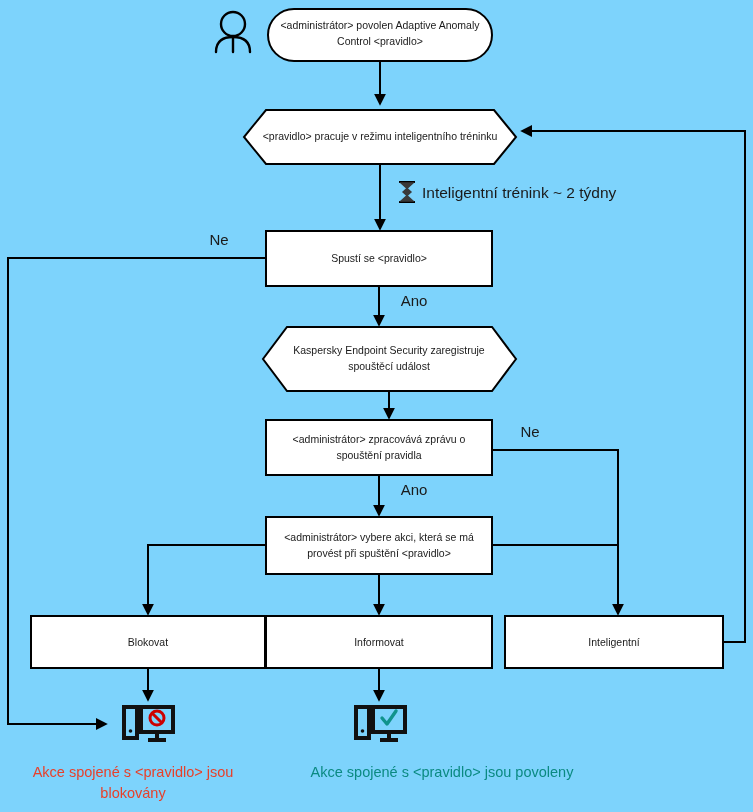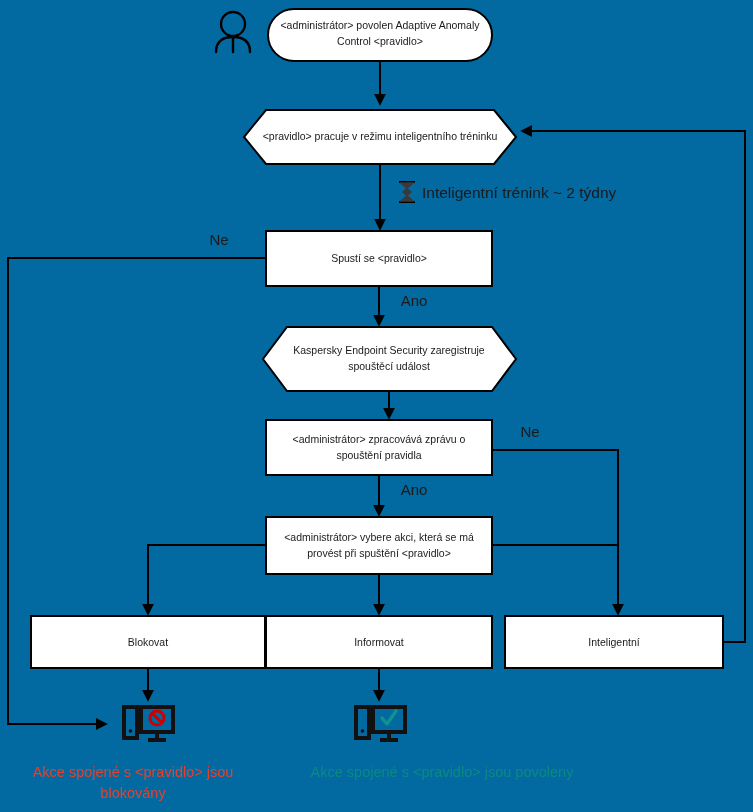--- a/index.html
+++ b/index.html
@@ -9,21 +9,21 @@
     background: #ffffff;
   }
   body {
     font-family: "Liberation Sans", sans-serif;
     color: #000000;
   }
   #diagram-root {
     position: relative;
     width: 753px;
     height: 812px;
-    background: #0369a1;
+    background: #7dd3fc;
     overflow: hidden;
   }
   #flow-svg {
     position: absolute;
     left: 0;
     top: 0;
     width: 753px;
     height: 812px;
   }
   .node-text {

